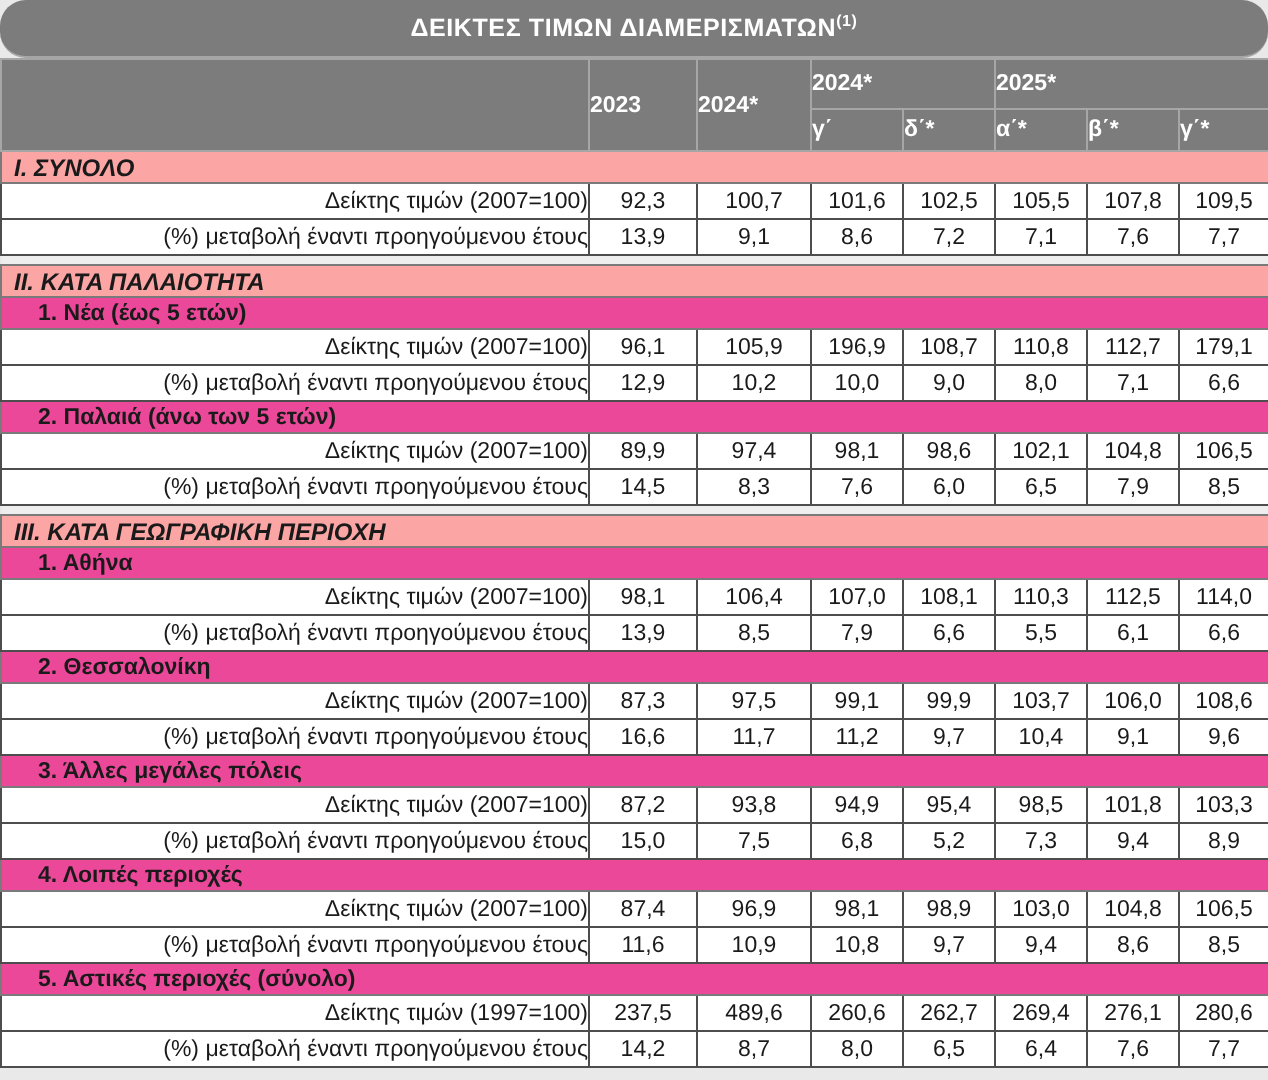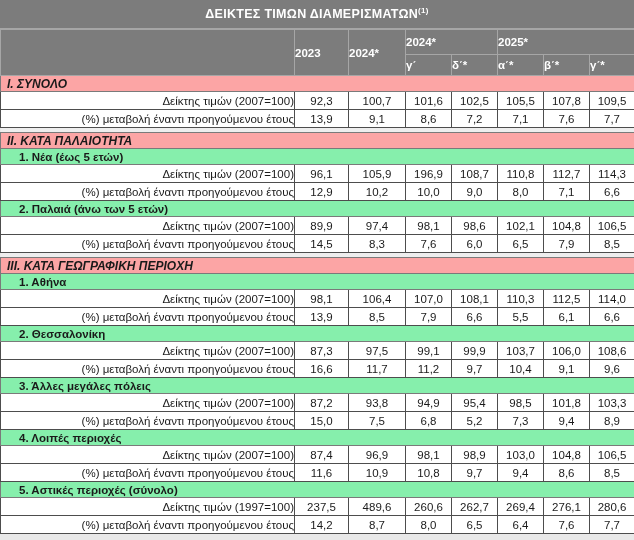--- a/index.html
+++ b/index.html
@@ -19,20 +19,21 @@
     height: 29px;
     background: #7c7c7c;
     color: #ffffff;
     font-weight: bold;
     font-size: 12.5px;
     text-align: center;
     line-height: 29px;
     border-bottom: 1px solid #a6a6a6;
     box-sizing: border-box;
     letter-spacing: 0.3px;
+    border-radius: 13px;
   }
   .title-bar sup {
     font-size: 8px;
     vertical-align: super;
     line-height: 0;
   }
   table.main {
     width: 634px;
     border-collapse: collapse;
     table-layout: fixed;
@@ -62,21 +63,21 @@
   tr.section-bar td {
     background: #fca5a5;
     font-weight: bold;
     font-style: italic;
     font-size: 12px;
     height: 16px;
     padding-left: 6px;
     border: 1px solid #7a7a7a;
   }
   tr.sub-bar td {
-    background: #86efac;
+    background: #ec4899;
     font-weight: bold;
     font-size: 11.5px;
     height: 16px;
     padding-left: 18px;
     border: 1px solid #7a7a7a;
   }
   tr.data-row td { height: 18px; background: #ffffff; }
   tr.data-row td.label { padding-left: 54px; text-align: right; }
   tr.data-row td.value { text-align: center; }
   tr.gap td {
@@ -156,21 +157,21 @@
           <td colspan="8">1.  Νέα (έως 5 ετών)</td>
         </tr>
         <tr class="data-row">
           <td class="label">Δείκτης τιμών (2007=100)</td>
           <td class="value">96,1</td>
           <td class="value">105,9</td>
           <td class="value">196,9</td>
           <td class="value">108,7</td>
           <td class="value">110,8</td>
           <td class="value">112,7</td>
-          <td class="value">114,3</td>
+          <td class="value">179,1</td>
         </tr>
         <tr class="data-row">
           <td class="label">(%) μεταβολή έναντι προηγούμενου έτους</td>
           <td class="value">12,9</td>
           <td class="value">10,2</td>
           <td class="value">10,0</td>
           <td class="value">9,0</td>
           <td class="value">8,0</td>
           <td class="value">7,1</td>
           <td class="value">6,6</td>

